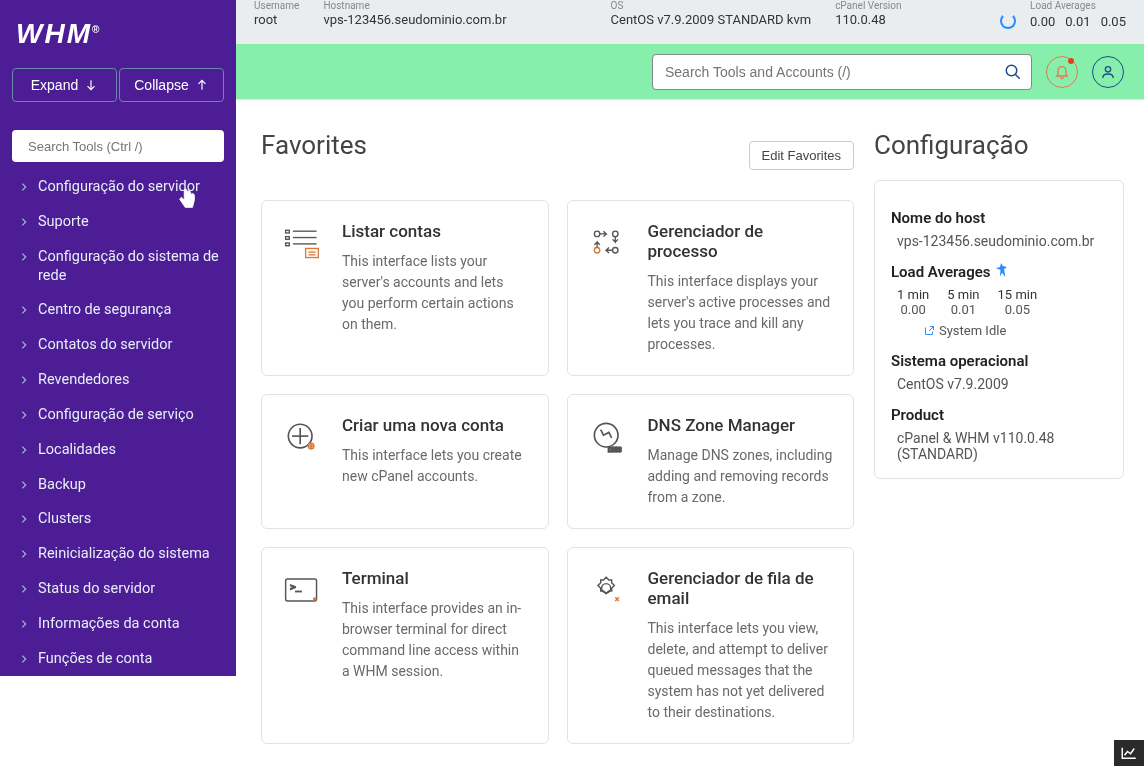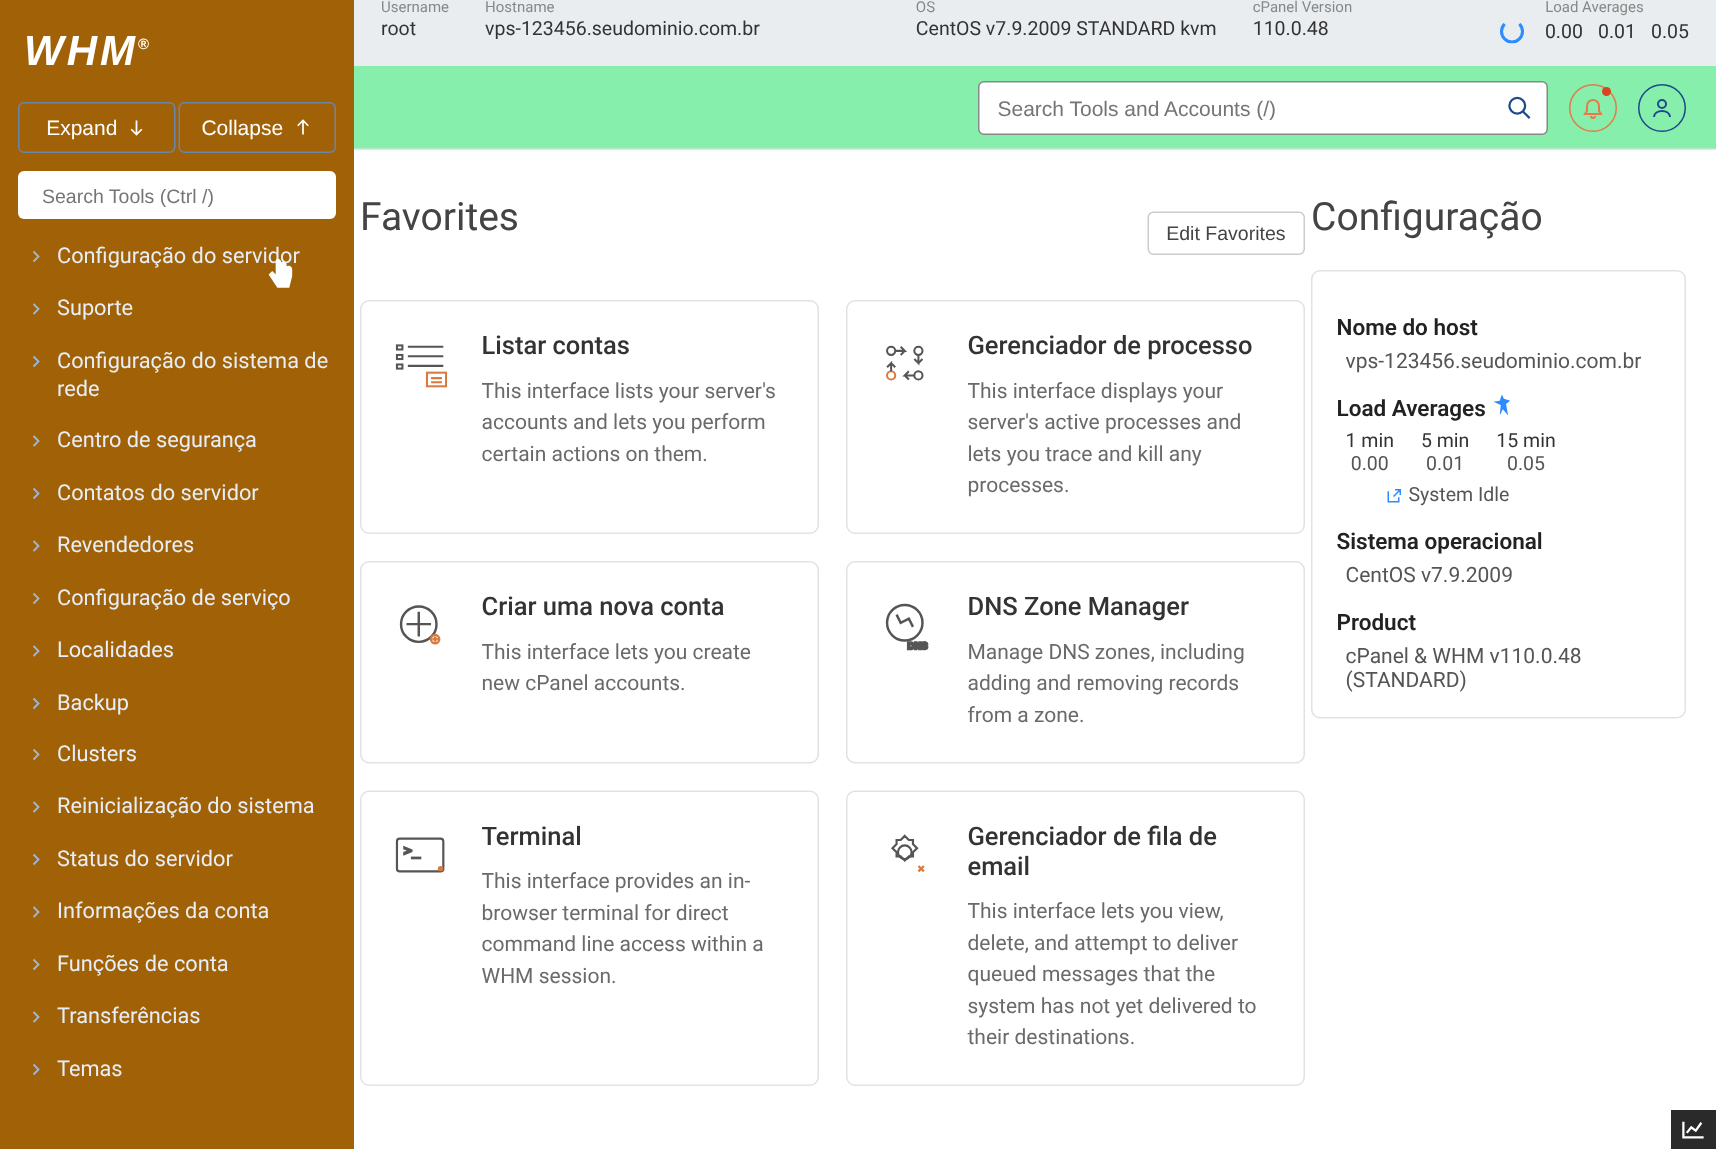--- a/index.html
+++ b/index.html
@@ -17,34 +17,34 @@
 
 .searchbar { position: absolute; top: 44px; left: 236px; right: 0; height: 56px; display: flex; align-items: center; justify-content: flex-end; padding: 0 20px; gap: 14px; border-bottom: 1px solid #e5e5e5; background: #86efac; }
 .searchbar .search-wrap { flex: 0 0 380px; position: relative; }
 .searchbar input { width: 100%; height: 36px; border: 1px solid #888; border-radius: 4px; padding: 0 36px 0 12px; font-size: 14px; color: #555; }
 .searchbar .mag { position: absolute; right: 10px; top: 9px; }
 .round-btn { width: 32px; height: 32px; border-radius: 50%; border: 1.5px solid; display: flex; align-items: center; justify-content: center; position: relative; cursor: pointer; }
 .round-btn.bell { border-color: #e67a4a; color: #e67a4a; }
 .round-btn.bell::after { content: ''; position: absolute; top: 1px; right: 3px; width: 6px; height: 6px; background: #d94420; border-radius: 50%; }
 .round-btn.user { border-color: #1e4a8c; color: #1e4a8c; }
 
-.sidebar { position: absolute; top: 0; left: 0; width: 236px; height: 766px; background: #a16207; color: #fff; display: flex; flex-direction: column; }
+.sidebar { position: absolute; top: 0; left: 0; width: 236px; height: 676px; background: #4c1d95; color: #fff; display: flex; flex-direction: column; }
 .logo { padding: 18px 16px 10px 16px; font-family: Arial Black, Arial, sans-serif; font-size: 28px; font-weight: 900; letter-spacing: 2px; font-style: italic; }
 .logo sup { font-size: 10px; font-style: normal; letter-spacing: 0; }
-.exp-row { display: flex; gap: 2px; padding: 8px 12px 12px 12px; }
+.exp-row { display: flex; gap: 2px; padding: 8px 12px 28px 12px; }
 .exp-btn { flex: 1; border: 1px solid #6a86a8; background: transparent; color: #fff; height: 34px; border-radius: 4px; font-size: 14px; display: flex; align-items: center; justify-content: center; gap: 6px; cursor: pointer; }
 .side-search { margin: 0 12px 8px 12px; }
 .side-search input { width: 100%; height: 32px; border-radius: 4px; border: none; padding: 0 16px; font-size: 13px; background: #fff; color: #333; }
 .nav { flex: 1; overflow-y: auto; position: relative; }
 .nav-item { display: flex; align-items: flex-start; gap: 8px; padding: 8px 12px 8px 18px; font-size: 14.5px; color: #e7eef7; cursor: pointer; line-height: 1.3; }
 .nav-item .chev { flex: 0 0 12px; margin-top: 4px; }
 .nav::-webkit-scrollbar{width:10px;} .nav::-webkit-scrollbar-track{background:#22416a;} .nav::-webkit-scrollbar-thumb{background:#3b5f8d;border-radius:4px;}
 .cursor-hand { position: absolute; left: 176px; top: 18px; pointer-events:none; }
 
-.main { position: absolute; top: 100px; left: 236px; right: 0; bottom: 0; display: flex; padding: 30px 20px 0 4px; gap: 4px; overflow:hidden; }
+.main { position: absolute; top: 100px; left: 236px; right: 0; bottom: 0; display: flex; padding: 30px 20px 0 25px; gap: 20px; overflow:hidden; }
 .col-fav { flex: 1; }
 .col-stats { flex: 0 0 250px; }
 .sec-title { font-size: 26px; color: #444; font-weight: 400; margin-bottom: 20px; }
 .fav-head { display: flex; align-items: center; justify-content: space-between; margin-bottom: 20px; }
 .edit-fav { border: 1px solid #ccc; background: #fff; padding: 6px 12px; border-radius: 4px; font-size: 13px; color: #444; cursor: pointer; }
 .cards { display: grid; grid-template-columns: 1fr 1fr; gap: 18px; }
 .card { border: 1px solid #e2e2e2; border-radius: 6px; padding: 20px 20px 20px 18px; display: flex; gap: 18px; cursor: pointer; }
 .card .icon { flex: 0 0 44px; height: 44px; display: flex; align-items: center; justify-content: center; color: #555; }
 .card h3 { font-size: 17px; font-weight: 500; color: #333; margin-bottom: 10px; }
 .card p { font-size: 14px; color: #6a6a6a; line-height: 1.5; }

